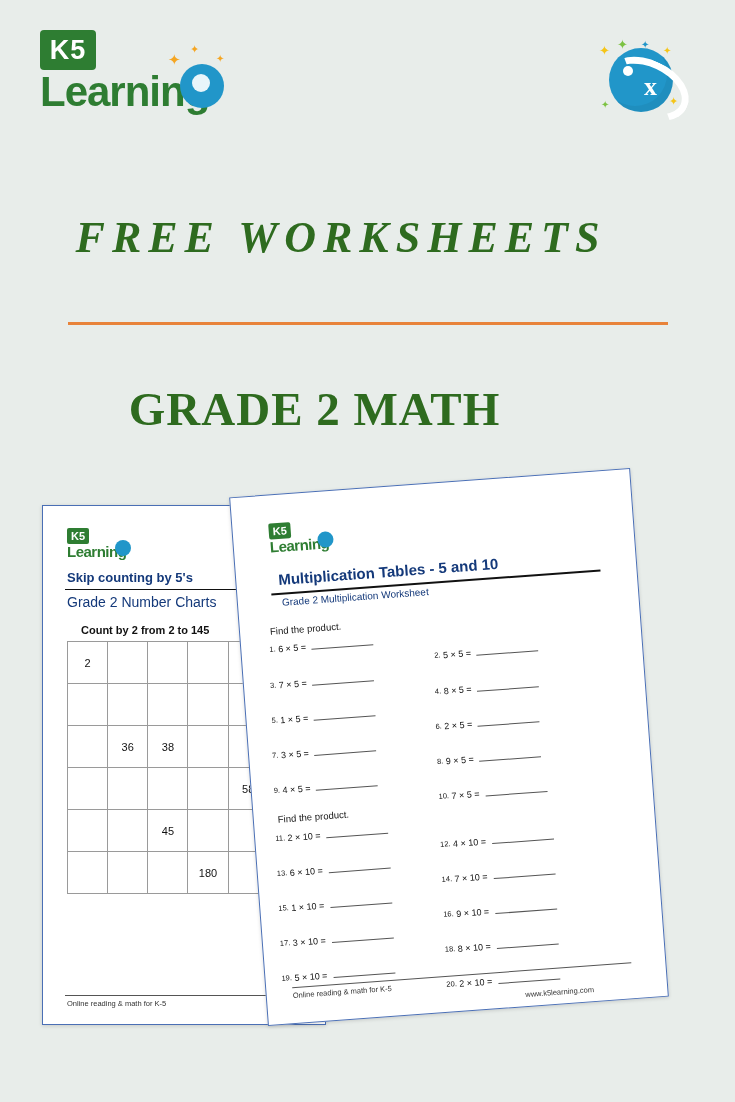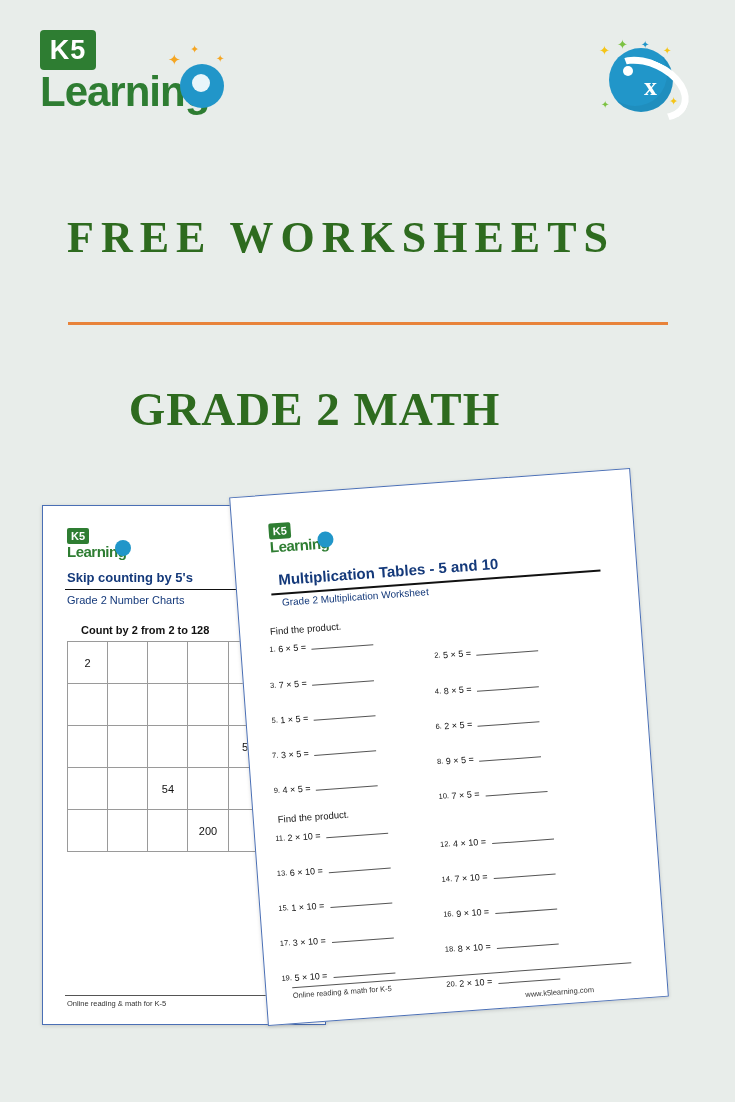--- a/index.html
+++ b/index.html
@@ -137,20 +137,21 @@
     position: absolute;
     left: 0;
     top: 212px;
     width: 682px;
     text-align: center;
     font-family: "Liberation Serif", serif;
     font-size: 44px;
     font-weight: bold;
     letter-spacing: 7px;
     color: #2e6b1f;
+    font-style: italic;
   }
   .divider {
     position: absolute;
     left: 68px;
     top: 322px;
     width: 600px;
     height: 3px;
     background: #e8833a;
   }
   .subhead {
@@ -232,21 +233,21 @@
     left: 22px;
     top: 83px;
     width: 238px;
     height: 1px;
     background: #111;
   }
   .bs-sub {
     position: absolute;
     left: 24px;
     top: 88px;
-    font-size: 11px;
+    font-size: 14px;
     color: #14397a;
   }
   .bs-count {
     position: absolute;
     left: 38px;
     top: 118px;
     font-size: 11px;
     font-weight: bold;
     color: #111;
   }
@@ -385,21 +386,21 @@
 
 <div class="sheet sheet-back">
   <div class="mini-logo" style="left:24px; top:22px;">
     <div class="mini-box">K5</div>
     <div class="mini-word">Learning</div>
     <div class="mini-dot"></div>
   </div>
   <div class="bs-title">Skip counting by 5's</div>
   <div class="bs-rule"></div>
   <div class="bs-sub">Grade 2 Number Charts</div>
-  <div class="bs-count">Count by 2 from 2 to 128</div>
+  <div class="bs-count">Count by 2 from 2 to 145</div>
 
   <table class="grid">
     <tbody>
       <tr>
         <td>2</td>
         <td></td>
         <td></td>
         <td></td>
         <td></td>
         <td>1</td>
@@ -407,39 +408,47 @@
       <tr>
         <td></td>
         <td></td>
         <td></td>
         <td></td>
         <td></td>
         <td></td>
       </tr>
       <tr>
         <td></td>
-        <td></td>
-        <td></td>
-        <td></td>
-        <td>58</td>
+        <td>36</td>
+        <td>38</td>
+        <td></td>
+        <td></td>
         <td></td>
       </tr>
       <tr>
         <td></td>
         <td></td>
-        <td>54</td>
-        <td></td>
-        <td></td>
+        <td></td>
+        <td></td>
+        <td>58</td>
         <td></td>
       </tr>
       <tr>
         <td></td>
         <td></td>
-        <td></td>
-        <td>200</td>
+        <td>45</td>
+        <td></td>
+        <td></td>
+        <td></td>
+      </tr>
+      <tr>
+        <td></td>
+        <td></td>
+        <td></td>
+        <td>180</td>
         <td></td>
         <td></td>
       </tr>
     </tbody>
   </table>
 
   <div class="bs-footer-rule"></div>
   <div class="bs-footer">Online reading &amp; math for K-5</div>
 </div>
 

